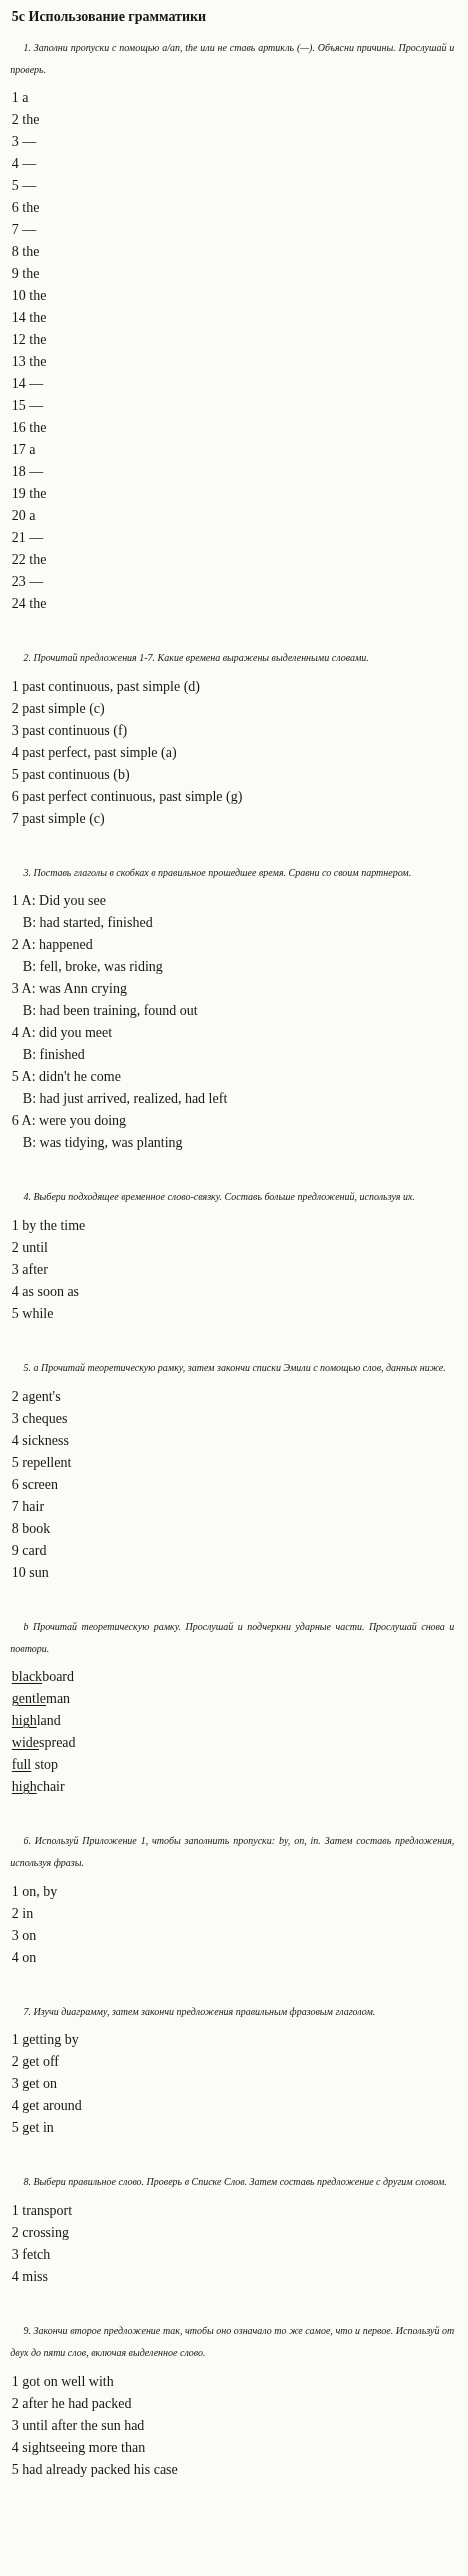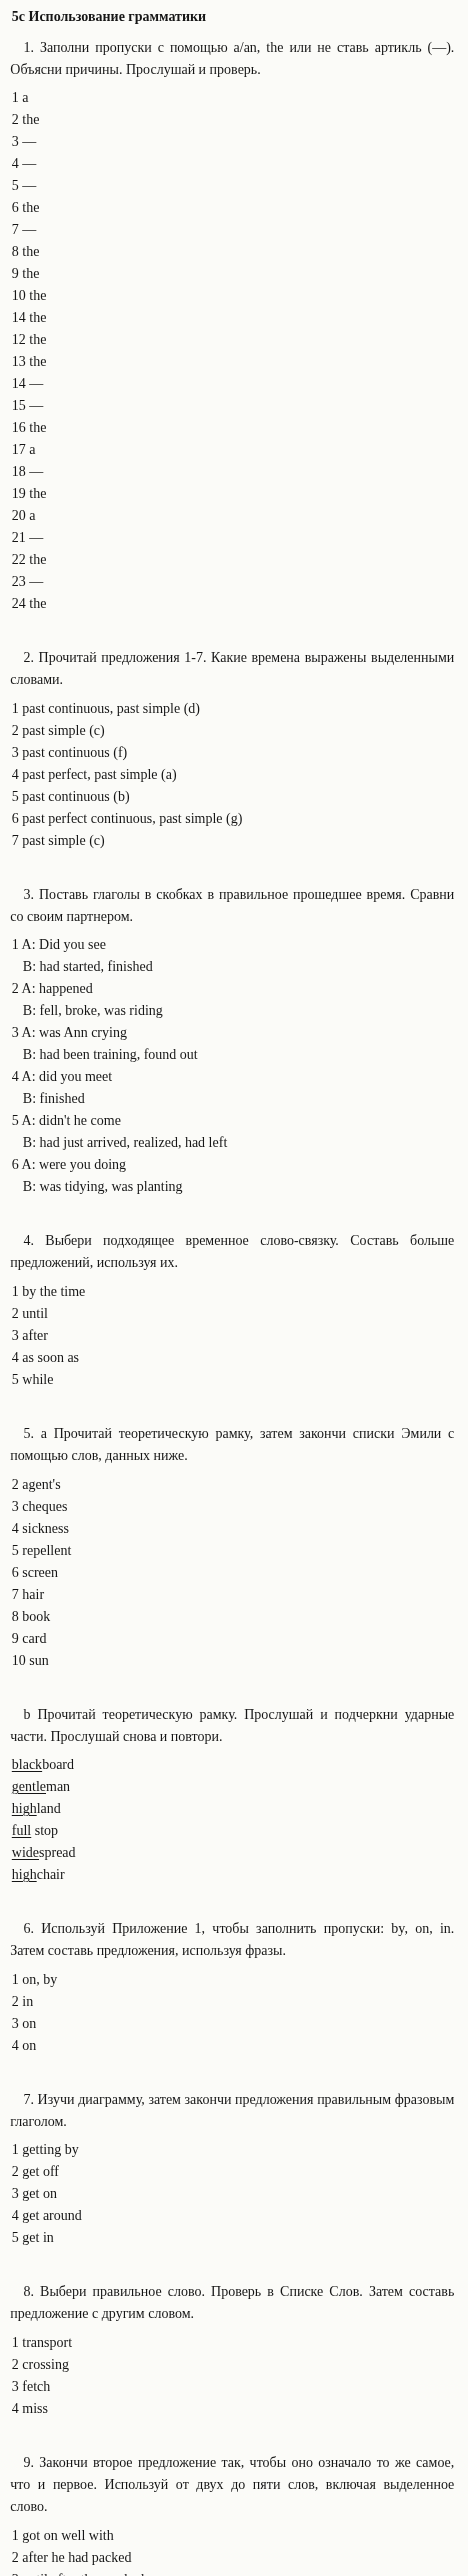--- a/index.html
+++ b/index.html
@@ -23,21 +23,22 @@
     line-height: 19px;
     margin: 0 0 10.3px 1.5px;
   }
   .exercise {
     margin-top: 32px;
   }
   .exercise:first-child {
     margin-top: 4.4px;
   }
   .instruction {
-    font-size: 14px;
+    font-style: italic;
+    font-size: 10px;
     line-height: 22px;
     margin: 0 0 6.6px 0;
     text-indent: 13.2px;
     text-align: justify;
   }
   .answer {
     font-size: 14px;
     line-height: 22px;
     padding-left: 1.5px;
     white-space: pre-wrap;
@@ -126,22 +127,22 @@
         <div class="answer">7 hair</div>
         <div class="answer">8 book</div>
         <div class="answer">9 card</div>
         <div class="answer">10 sun</div>
       </section>
       <section class="exercise">
         <p class="instruction">b Прочитай теоретическую рамку. Прослушай и подчеркни ударные части. Прослушай снова и повтори.</p>
         <div class="answer stress-word"><span class="u">black</span><span>board</span></div>
         <div class="answer stress-word"><span class="u">gentle</span><span>man</span></div>
         <div class="answer stress-word"><span class="u">high</span><span>land</span></div>
+        <div class="answer stress-word"><span class="u">wide</span><span>spread</span></div>
         <div class="answer stress-word"><span class="u">full</span><span> stop</span></div>
-        <div class="answer stress-word"><span class="u">wide</span><span>spread</span></div>
         <div class="answer stress-word"><span class="u">high</span><span>chair</span></div>
       </section>
       <section class="exercise">
         <p class="instruction">6. Используй Приложение 1, чтобы заполнить пропуски: by, on, in. Затем составь предложения, используя фразы.</p>
         <div class="answer">1 on, by</div>
         <div class="answer">2 in</div>
         <div class="answer">3 on</div>
         <div class="answer">4 on</div>
       </section>
       <section class="exercise">

